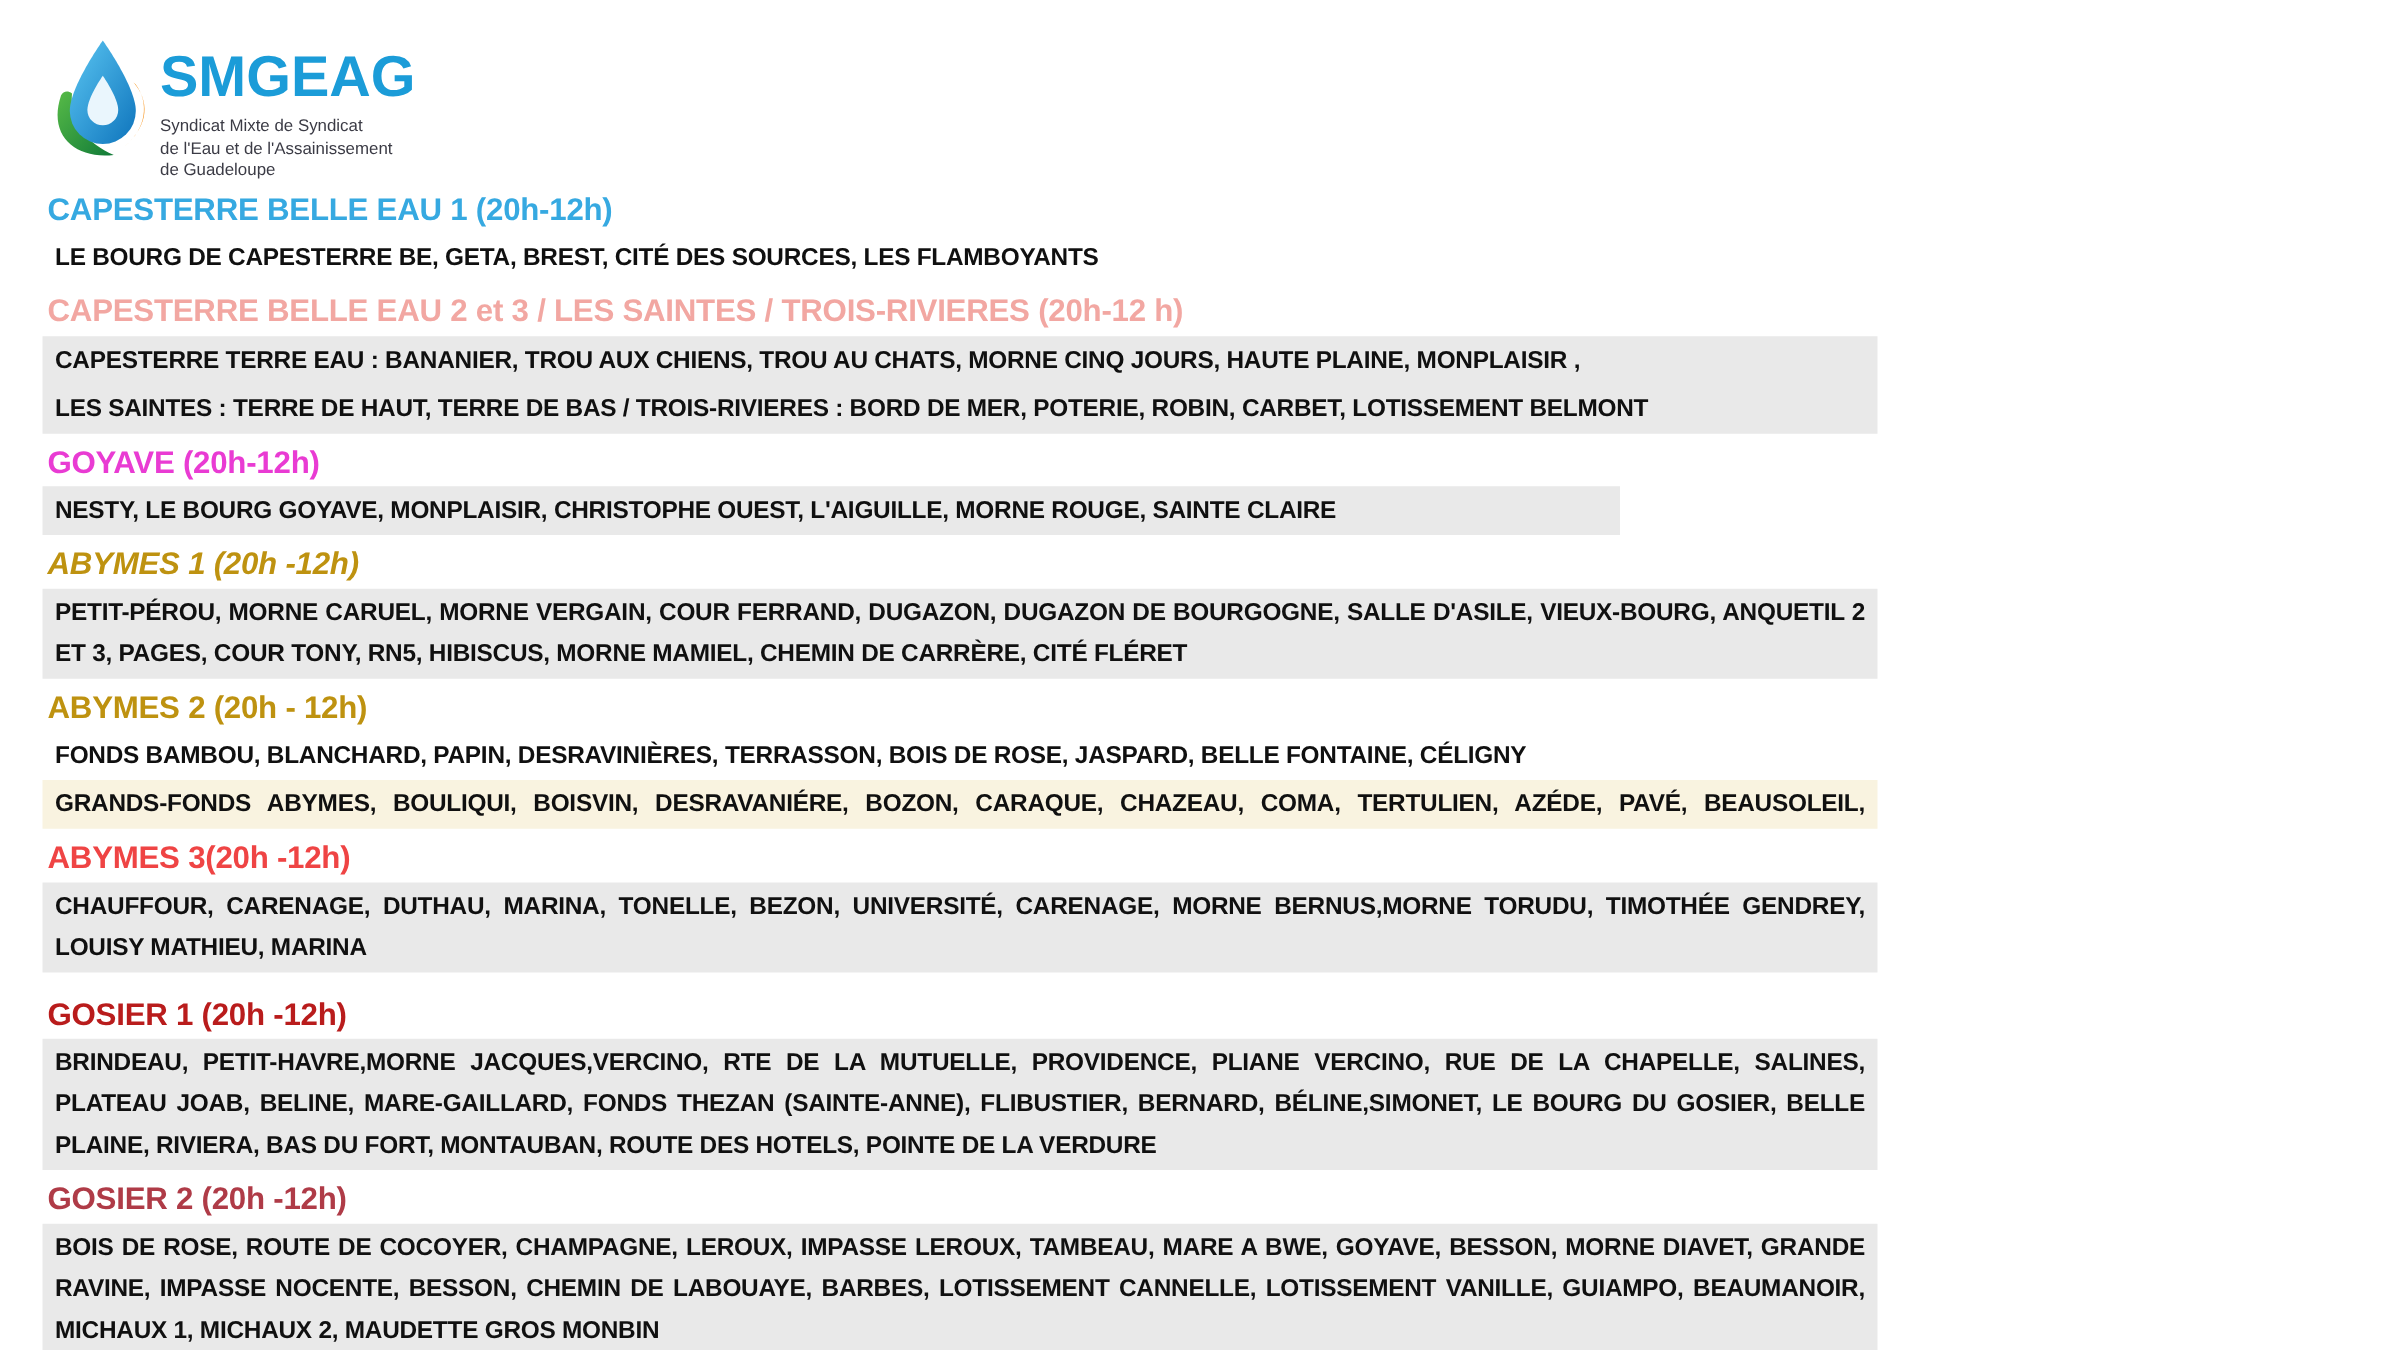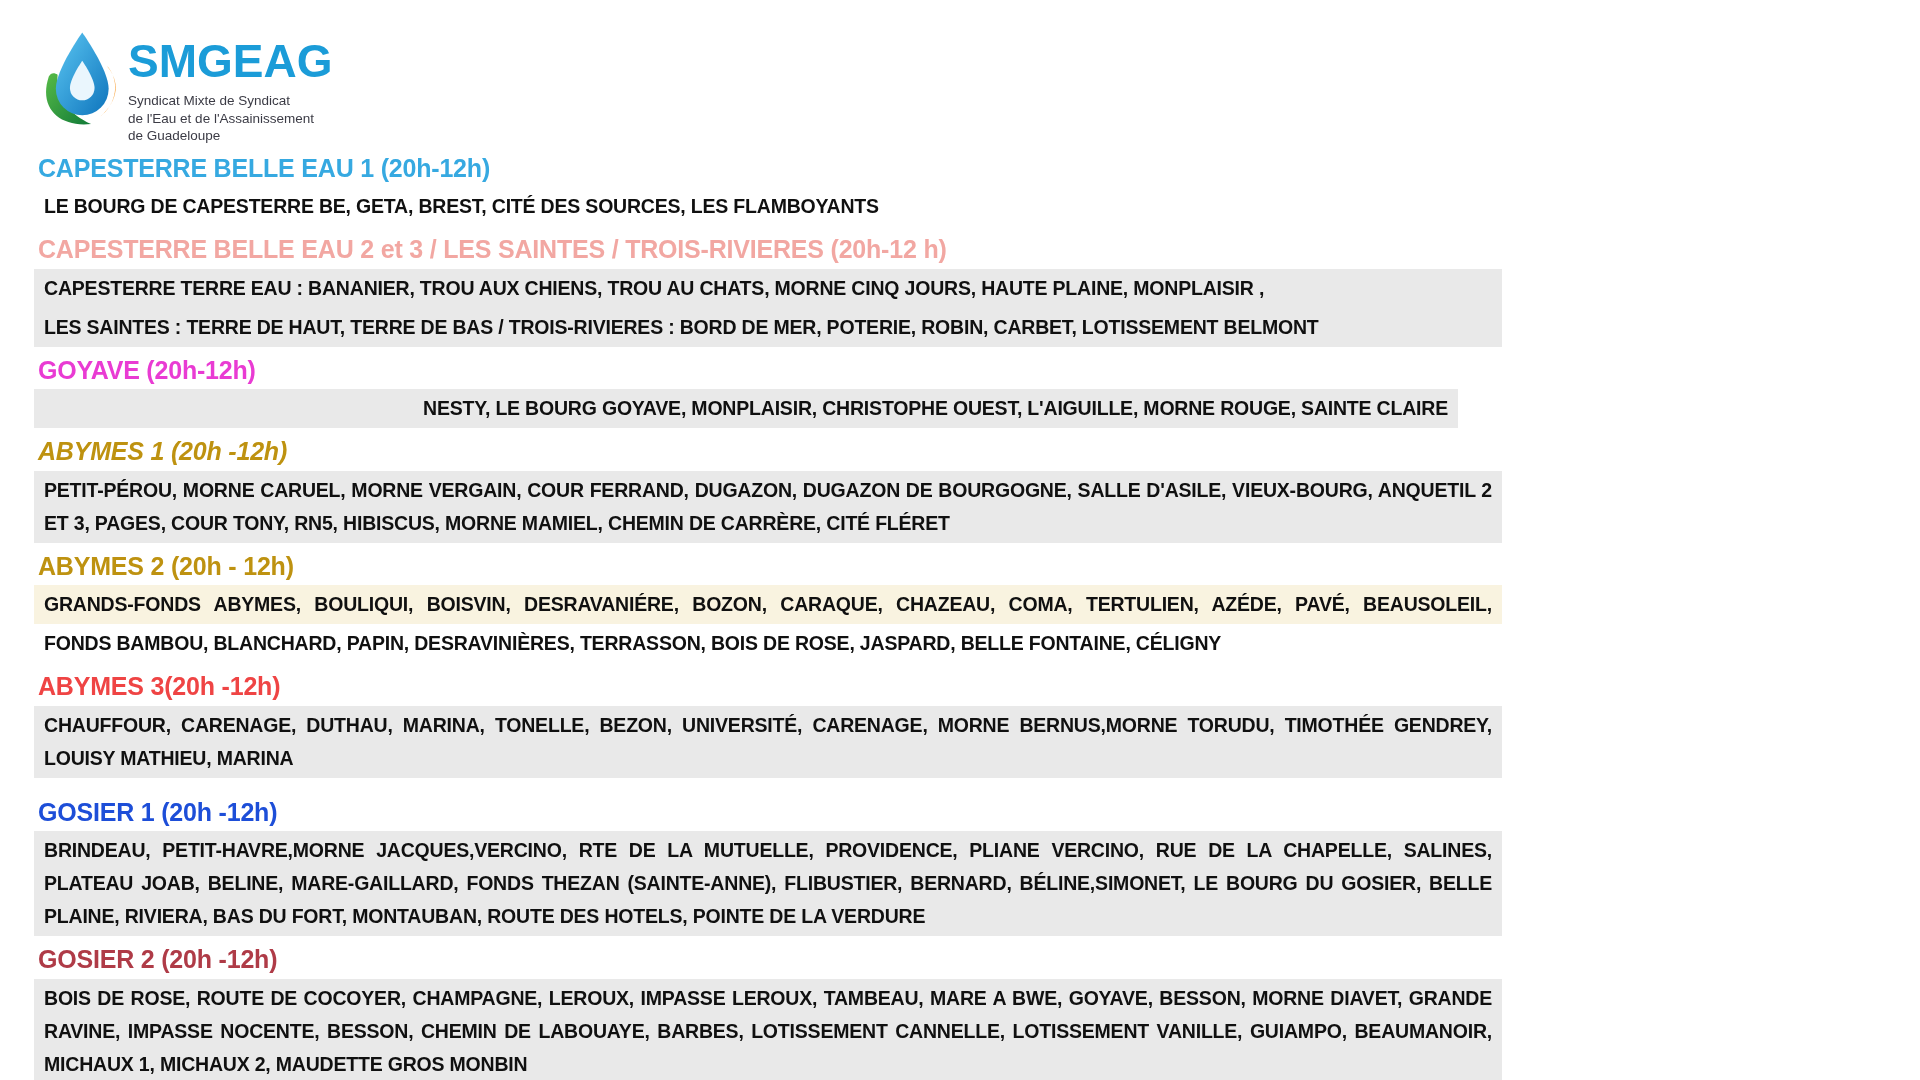--- a/index.html
+++ b/index.html
@@ -30,21 +30,21 @@
   .line{
     font-size:19.5px;font-weight:700;line-height:33px;
     padding:3px 10px;width:1468px;box-sizing:border-box;
     color:#101010;letter-spacing:-0.2px;
   }
   .bg-gray{background:#E9E9E9;}
   .bg-cream{background:#F9F3E0;}
   .bg-white{background:transparent;width:auto;}
   .justify{text-align:justify;}
   .justify-last{text-align:justify;text-align-last:justify;}
-  .narrow{width:1424px;text-align:right;}
+  .narrow{width:1262px;}
 </style>
 </head>
 <body>
 
 <div class="page">
 
   <header class="logo">
     <svg class="logo-mark" viewBox="0 0 100 112" xmlns="http://www.w3.org/2000/svg" aria-hidden="true">
       <defs>
         <linearGradient id="gBlue" x1="0" y1="0" x2="1" y2="1">
@@ -97,32 +97,32 @@
       </section>
       <section class="sec">
         <h2 class="sec-title" style="color: rgb(190, 146, 16); font-style: italic;">ABYMES 1 (20h -12h)</h2>
         <div class="sec-lines">
           <div class="line bg-gray justify">PETIT-PÉROU, MORNE CARUEL, MORNE VERGAIN, COUR FERRAND, DUGAZON, DUGAZON DE BOURGOGNE, SALLE D'ASILE, VIEUX-BOURG, ANQUETIL 2 ET 3, PAGES, COUR TONY, RN5, HIBISCUS, MORNE MAMIEL, CHEMIN DE CARRÈRE, CITÉ FLÉRET</div>
         </div>
       </section>
       <section class="sec">
         <h2 class="sec-title" style="color: rgb(190, 146, 16);">ABYMES 2  (20h - 12h)</h2>
         <div class="sec-lines">
+          <div class="line bg-white">FONDS BAMBOU, BLANCHARD, PAPIN, DESRAVINIÈRES, TERRASSON, BOIS DE ROSE, JASPARD, BELLE FONTAINE, CÉLIGNY</div>
           <div class="line bg-cream justify-last">GRANDS-FONDS ABYMES, BOULIQUI, BOISVIN, DESRAVANIÉRE, BOZON, CARAQUE, CHAZEAU, COMA, TERTULIEN, AZÉDE, PAVÉ, BEAUSOLEIL,</div>
-          <div class="line bg-white">FONDS BAMBOU, BLANCHARD, PAPIN, DESRAVINIÈRES, TERRASSON, BOIS DE ROSE, JASPARD, BELLE FONTAINE, CÉLIGNY</div>
         </div>
       </section>
       <section class="sec">
         <h2 class="sec-title" style="color: #ef4444;">ABYMES 3(20h -12h)</h2>
         <div class="sec-lines">
           <div class="line bg-gray justify">CHAUFFOUR, CARENAGE, DUTHAU, MARINA, TONELLE, BEZON, UNIVERSITÉ, CARENAGE, MORNE BERNUS,MORNE TORUDU, TIMOTHÉE GENDREY, LOUISY MATHIEU, MARINA</div>
         </div>
       </section>
       <section class="sec">
-        <h2 class="sec-title" style="color: #1d4ed8; margin-top: 21px;">GOSIER 1 (20h -12h)</h2>
+        <h2 class="sec-title" style="color: #b91c1c; margin-top: 21px;">GOSIER 1 (20h -12h)</h2>
         <div class="sec-lines">
           <div class="line bg-gray justify">BRINDEAU, PETIT-HAVRE,MORNE JACQUES,VERCINO, RTE DE LA MUTUELLE, PROVIDENCE, PLIANE VERCINO, RUE DE LA CHAPELLE, SALINES, PLATEAU JOAB,  BELINE, MARE-GAILLARD, FONDS THEZAN (SAINTE-ANNE), FLIBUSTIER,  BERNARD, BÉLINE,SIMONET, LE BOURG DU GOSIER, BELLE PLAINE, RIVIERA, BAS DU FORT, MONTAUBAN, ROUTE DES HOTELS, POINTE DE LA VERDURE</div>
         </div>
       </section>
       <section class="sec">
         <h2 class="sec-title" style="color: rgb(175, 59, 71);">GOSIER 2 (20h -12h)</h2>
         <div class="sec-lines">
           <div class="line bg-gray justify">BOIS DE ROSE, ROUTE DE COCOYER, CHAMPAGNE, LEROUX, IMPASSE LEROUX, TAMBEAU, MARE A BWE, GOYAVE, BESSON, MORNE DIAVET,  GRANDE RAVINE, IMPASSE NOCENTE, BESSON, CHEMIN DE LABOUAYE, BARBES, LOTISSEMENT CANNELLE, LOTISSEMENT VANILLE, GUIAMPO, BEAUMANOIR, MICHAUX 1, MICHAUX 2, MAUDETTE GROS MONBIN</div>
         </div>
       </section>

